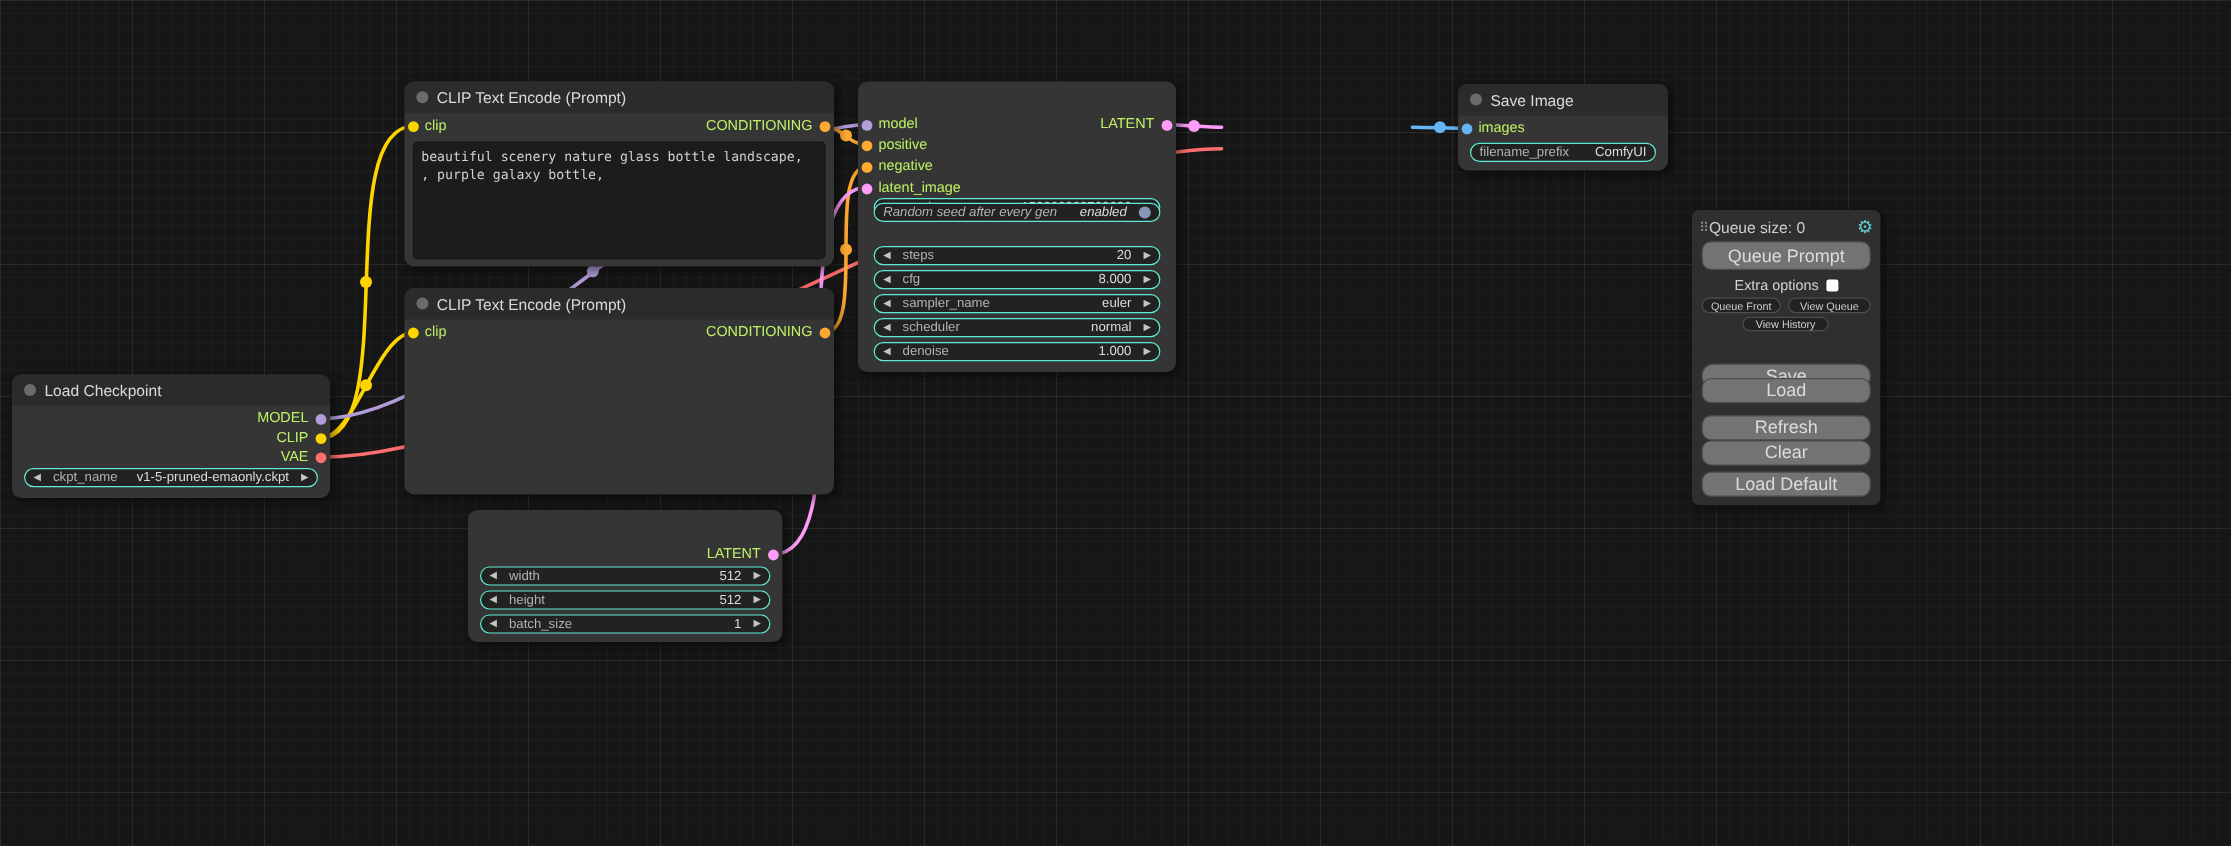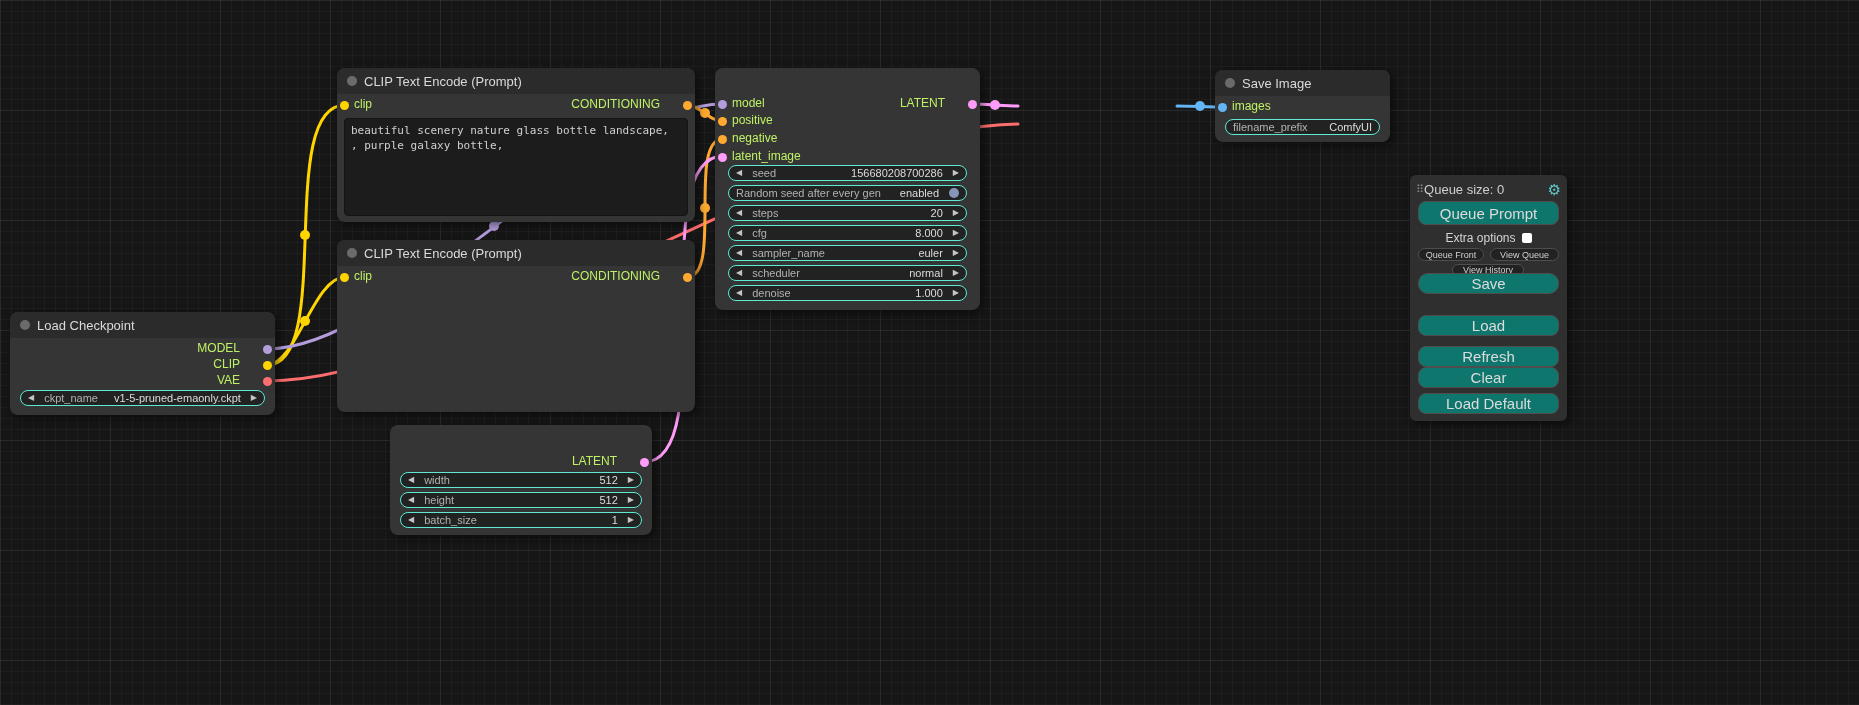--- a/index.html
+++ b/index.html
@@ -19,21 +19,21 @@
 
   .node{position:absolute;z-index:2;background:#353535;border-radius:8px;
         box-shadow:3px 3px 9px rgba(0,0,0,.5);color:#cfcfcf;}
   .ntitle{height:26px;background:#2b2b2b;border-radius:8px 8px 0 0;
           display:flex;align-items:center;gap:7px;padding:0 10px;
           font-size:13px;color:#dadada;white-space:nowrap;}
   .cdot{width:10px;height:10px;border-radius:50%;background:#828282;opacity:.75;flex:none;}
   .slot{position:absolute;height:16px;display:flex;align-items:flex-start;
         font-size:12px;color:#bef264;white-space:nowrap;}
   .slot.in{left:0;padding-left:17px;}
-  .slot.out{right:0;padding-right:35px;}
+  .slot.out{right:0;padding-right:18px;}
   .sdot{position:absolute;top:50%;width:9px;height:9px;margin-top:-4.5px;border-radius:50%;}
   .slot.in .sdot{left:3px;}
   .slot.out .sdot{right:3px;}
   .c-model{background:#B39DDB}.c-clip{background:#FFD500}.c-vae{background:#FF6E6E}
   .c-cond{background:#FFA931}.c-latent{background:#FF9CF9}.c-image{background:#64B5F6}
 
   .widget{position:absolute;height:16px;background:#222;border:1px solid #5eead4;
           border-radius:9px;display:flex;align-items:center;gap:10px;padding:0 7px;
           box-sizing:border-box;font-size:11px;color:#c9c9c9;white-space:nowrap;cursor:pointer;}
   .warr{font-size:8px;color:#c4c4c4;line-height:1;flex:none;}
@@ -45,21 +45,21 @@
       color:#d0d0d0;font-family:"DejaVu Sans Mono",monospace;font-size:11px;line-height:1.4;
       padding:4px 6px;resize:none;box-sizing:border-box;outline:none;}
 
   .menu{position:absolute;left:1410px;top:175px;width:157px;height:246px;z-index:3;
         background:#2f2f2f;border-radius:6px;box-shadow:3px 3px 9px rgba(0,0,0,.5);}
   .mhead{position:absolute;left:6px;right:6px;top:4px;height:20px;display:flex;
          align-items:center;color:#cfcfcf;font-size:13px;}
   .mhead .qtitle{flex:1;text-align:left;}
   .drag-handle{color:#8a8a8a;font-size:11px;cursor:grab;}
   .gear{color:#5ec9c9;font-size:15px;line-height:1;cursor:pointer;}
-  .mbtn{position:absolute;left:8px;width:141px;background:#0f766e;border:1px solid #4e4e4e;
+  .mbtn{position:absolute;left:8px;width:141px;background:#737373;border:1px solid #4e4e4e;
         border-radius:8px;color:#dcdcdc;display:flex;align-items:center;justify-content:center;
         box-sizing:border-box;cursor:pointer;}
   .big{height:24px;font-size:15px;}
   .std{height:21px;font-size:15px;}
   .sbtn{position:absolute;background:#222;border:1px solid #4e4e4e;border-radius:8px;
         color:#cfcfcf;font-size:9px;display:flex;align-items:center;justify-content:center;
         box-sizing:border-box;cursor:pointer;white-space:nowrap;}
   .extra{position:absolute;left:0;right:0;top:56px;height:14px;display:flex;gap:6px;
          align-items:center;justify-content:center;color:#d5d5d5;font-size:12px;}
   .checkbox{width:10px;height:10px;background:#fff;border-radius:2px;cursor:pointer;}
@@ -166,21 +166,21 @@
     <div class="slot out" style="top:28px;">
       <span>LATENT</span>
       <span class="sdot c-latent"></span>
     </div>
     <div class="widget" style="left:13px;top:97px;width:239px;">
       <span class="warr">◀</span>
       <span class="wlabel">seed</span>
       <span class="wvalue">156680208700286</span>
       <span class="warr">▶</span>
     </div>
-    <div class="widget" style="left:13px;top:117px;width:239px;">
+    <div class="widget" style="left:13px;top:101px;width:239px;font-style:italic;">
       <span class="wlabel">Random seed after every gen</span>
       <span class="wvalue">enabled</span>
       <span class="toggle-dot"></span>
     </div>
     <div class="widget" style="left:13px;top:137px;width:239px;">
       <span class="warr">◀</span>
       <span class="wlabel">steps</span>
       <span class="wvalue">20</span>
       <span class="warr">▶</span>
     </div>
@@ -258,20 +258,20 @@
       <span class="gear">⚙</span>
     </div>
     <div class="mbtn big" style="top:26px;">Queue Prompt</div>
     <div class="extra">
       <span>Extra options</span>
       <span class="checkbox"></span>
     </div>
     <div class="sbtn" style="left:8px;top:73px;width:66px;height:13px;">Queue Front</div>
     <div class="sbtn" style="left:80px;top:73px;width:69px;height:13px;">View Queue</div>
     <div class="sbtn" style="left:42px;top:89px;width:72px;height:12px;">View History</div>
-    <div class="mbtn std" style="top:98px;border-radius:10px;">Save</div>
+    <div class="mbtn std" style="top:128px;border-radius:10px;">Save</div>
     <div class="mbtn std" style="top:140px;">Load</div>
     <div class="mbtn std" style="top:171px;">Refresh</div>
     <div class="mbtn std" style="top:192px;">Clear</div>
     <div class="mbtn std" style="top:218px;">Load Default</div>
   </div>
 
 </div>
 
 </body></html>

